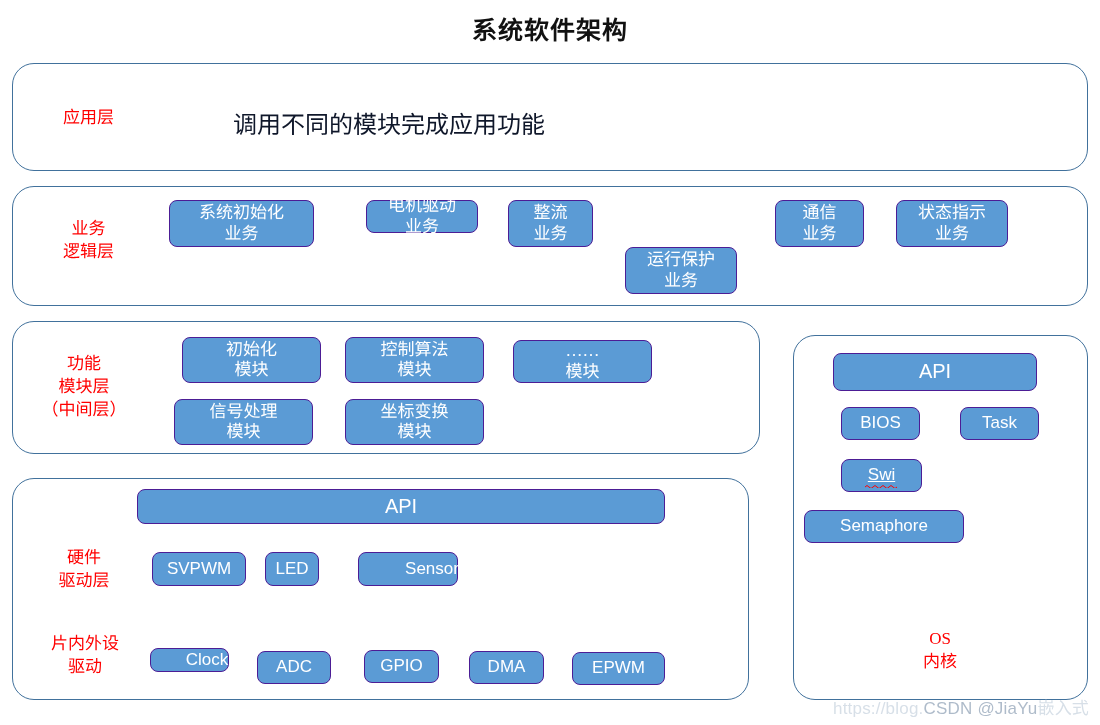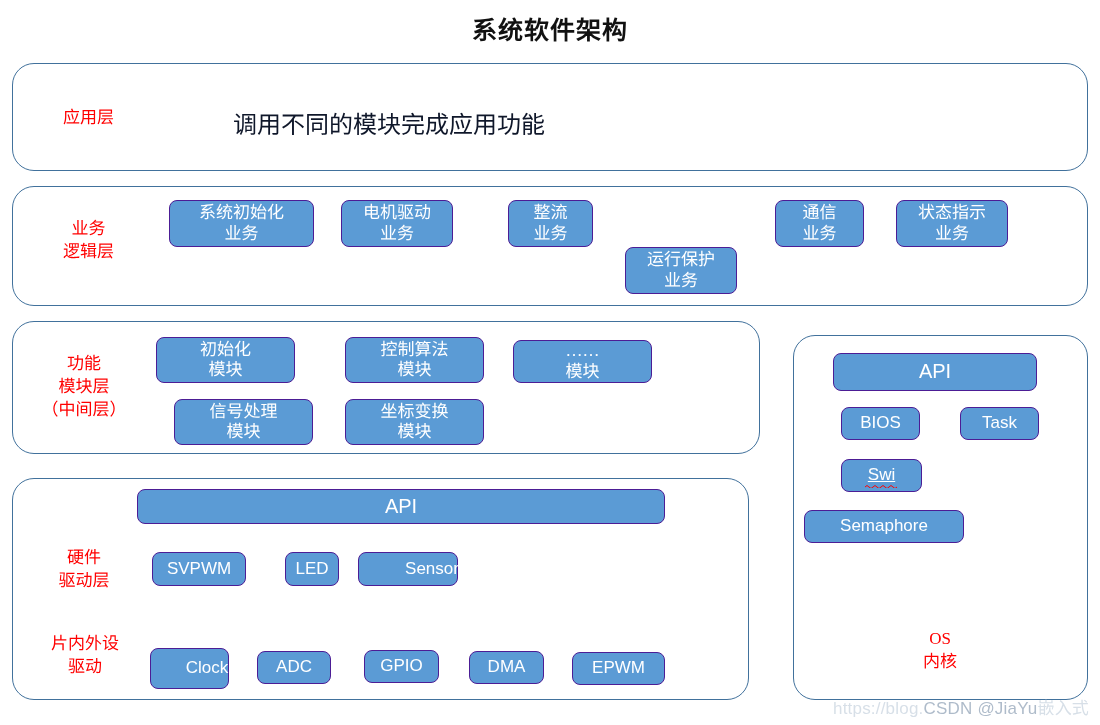--- a/index.html
+++ b/index.html
@@ -133,63 +133,63 @@
   <div class="layer-box" style="left:12px; top:63px; width:1076px; height:108px;"></div>
   <div class="layer-label" style="left:36px; top:106px; width:105px;">应用层</div>
   <div class="app-desc" style="left:233px; top:105px;">调用不同的模块完成应用功能</div>
 
   <div class="layer-box" style="left:12px; top:186px; width:1076px; height:120px;"></div>
   <div class="layer-label" style="left:36px; top:217px; width:105px;">业务
 逻辑层</div>
 
   <div class="node cn" style="left:169px; top:200px; width:145px; height:47px;">系统初始化
 业务</div>
-  <div class="node cn" style="left:341px; top:200px; width:112px; height:47px;">电机驱动
+  <div class="node cn" style="left:366px; top:200px; width:112px; height:33px;">电机驱动
 业务</div>
   <div class="node cn" style="left:508px; top:200px; width:85px; height:47px;">整流
 业务</div>
   <div class="node cn" style="left:625px; top:200px; width:112px; height:47px;margin-top:47px;">运行保护
 业务</div>
   <div class="node cn" style="left:775px; top:200px; width:89px; height:47px;">通信
 业务</div>
   <div class="node cn" style="left:896px; top:200px; width:112px; height:47px;">状态指示
 业务</div>
 
   <div class="layer-box" style="left:12px; top:321px; width:748px; height:133px;"></div>
   <div class="layer-label" style="left:26px; top:352px; width:116px;">功能
 模块层
 （中间层）</div>
 
-  <div class="node cn" style="left:156px; top:337px; width:139px; height:46px;">初始化
+  <div class="node cn" style="left:182px; top:337px; width:139px; height:46px;">初始化
 模块</div>
   <div class="node cn" style="left:345px; top:337px; width:139px; height:46px;">控制算法
 模块</div>
   <div class="node cn" style="left:513px; top:340px; width:139px; height:43px;">……
 模块</div>
 
   <div class="node cn" style="left:174px; top:399px; width:139px; height:46px;">信号处理
 模块</div>
   <div class="node cn" style="left:345px; top:399px; width:139px; height:46px;">坐标变换
 模块</div>
 
   <div class="layer-box" style="left:12px; top:478px; width:737px; height:222px;"></div>
 
   <div class="node latin api" style="left:137px; top:489px; width:528px; height:35px;">API</div>
 
   <div class="layer-label" style="left:34px; top:546px; width:100px;">硬件
 驱动层</div>
 
   <div class="node latin" style="left:152px; top:552px; width:94px; height:34px;">SVPWM</div>
-  <div class="node latin" style="left:265px; top:552px; width:54px; height:34px;margin-left:20px;">LED</div>
+  <div class="node latin" style="left:265px; top:552px; width:54px; height:34px;">LED</div>
   <div class="node latin" style="left:358px; top:552px; width:100px; height:34px;padding-left:48px;">Sensor</div>
 
   <div class="layer-label" style="left:30px; top:632px; width:110px;">片内外设
 驱动</div>
 
-  <div class="node latin" style="left:150px; top:648px; width:79px; height:41px;padding-left:35px;">Clock</div>
+  <div class="node latin" style="left:150px; top:648px; width:79px; height:24px;padding-left:35px;">Clock</div>
   <div class="node latin" style="left:257px; top:651px; width:74px; height:33px;">ADC</div>
   <div class="node latin" style="left:364px; top:650px; width:75px; height:33px;">GPIO</div>
   <div class="node latin" style="left:469px; top:651px; width:75px; height:33px;">DMA</div>
   <div class="node latin" style="left:572px; top:652px; width:93px; height:33px;">EPWM</div>
 
   <div class="layer-box" style="left:793px; top:335px; width:295px; height:365px;"></div>
 
   <div class="node latin api" style="left:833px; top:353px; width:204px; height:38px;">API</div>
 
   <div class="node latin" style="left:841px; top:407px; width:79px; height:33px;">BIOS</div>

